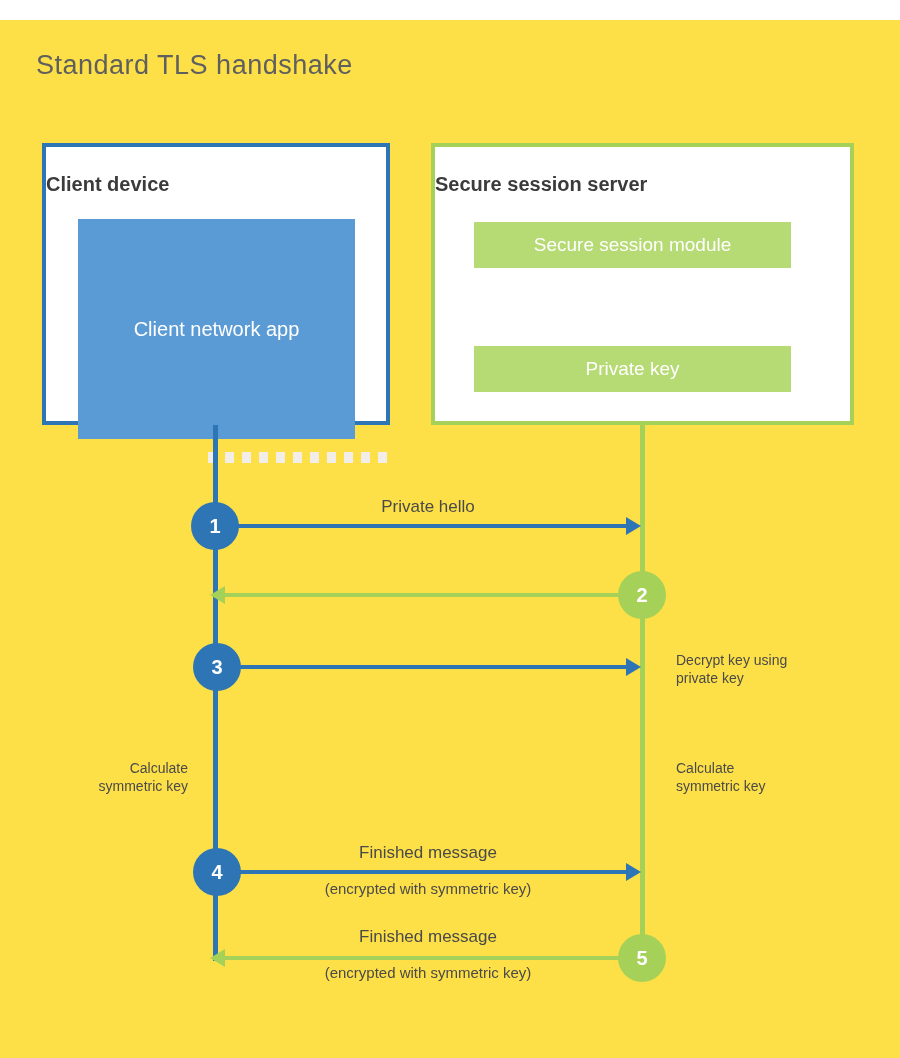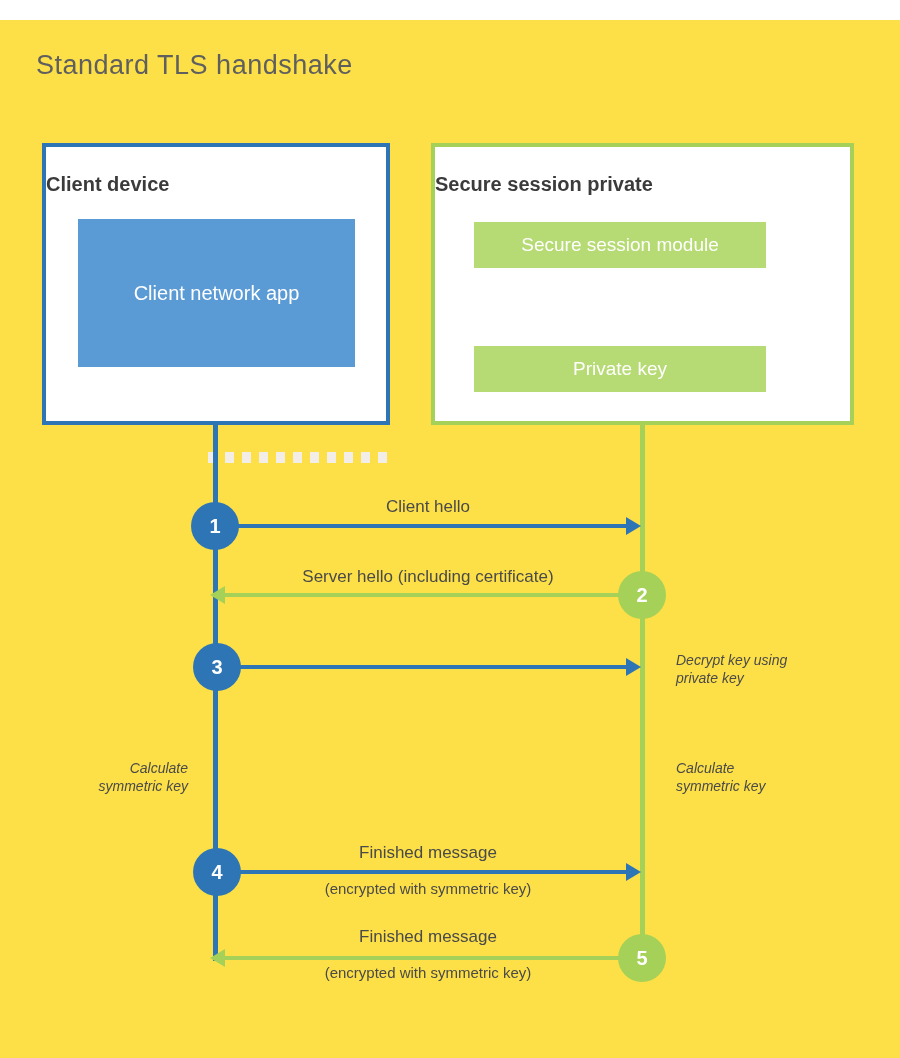--- a/index.html
+++ b/index.html
@@ -30,28 +30,28 @@
     position:absolute;top:123px;height:282px;
     background:#fff;
   }
   .box.client{left:42px;width:348px;border:4px solid var(--blue);}
   .box.server{left:431px;width:423px;border:4px solid var(--green);}
   .box-title{
     position:absolute;left:0;right:0;top:26px;
     font-size:20px;font-weight:bold;color:var(--heading);
   }
   .app-box{
-    position:absolute;left:78px;top:199px;width:277px;height:148px;
+    position:absolute;left:78px;top:199px;width:277px;height:220px;
     background:var(--blue-fill);
     display:flex;align-items:center;justify-content:center;text-align:center;
     color:#ffffff;font-size:20px;line-height:1.35;
   }
   .app-box span{display:block;max-width:180px;}
   .server-bar{
-    position:absolute;left:474px;width:292px;height:46px;
+    position:absolute;left:474px;width:317px;height:46px;
     background:var(--green-fill);
     display:flex;align-items:center;justify-content:center;
     color:#ffffff;font-size:19px;
   }
   .bar-1{top:202px;}
   .bar-2{top:264px;}
   .bar-3{top:326px;}
   .vline{position:absolute;width:5px;}
   .vline.blue{left:213px;top:405px;height:536px;background:var(--blue);}
   .vline.green{left:640px;top:405px;height:535px;background:var(--green);}
@@ -97,21 +97,21 @@
   }
   .l1{top:477px;}
   .l2{top:547px;}
   .l3{top:618px;}
   .s3{top:655px;}
   .l4{top:823px;}
   .s4{top:860px;}
   .l5{top:907px;}
   .s5{top:944px;}
   .side-note{
-    position:absolute;font-size:14px;color:var(--label);line-height:1.3;font-style:italic;
+    position:absolute;font-size:14px;color:var(--label);line-height:1.3;
   }
   .side-note span{display:block;}
   .note-decrypt{left:676px;top:631px;width:140px;text-align:left;}
   .note-calc-left{left:58px;top:739px;width:130px;text-align:right;}
   .note-calc-right{left:676px;top:739px;width:140px;text-align:left;}
 </style>
 </head>
 <body>
 
 <div class="canvas">
@@ -119,39 +119,38 @@
   <div class="page-title">Standard TLS handshake</div>
 
   <div class="box client">
     <div class="box-title">Client device</div>
   </div>
   <div class="app-box">
     <span>Client network app</span>
   </div>
 
   <div class="box server">
-    <div class="box-title">Secure session private</div>
+    <div class="box-title">Secure session server</div>
   </div>
   <div class="server-bar bar-1">
     <span>Secure session module</span>
   </div>
   <div class="server-bar bar-3">
     <span>Private key</span>
   </div>
 
   <div class="faint-dashes"></div>
   <div class="vline blue"></div>
   <div class="vline green"></div>
 
-  <div class="msg-label l1">Client hello</div>
+  <div class="msg-label l1">Private hello</div>
   <div class="arrow-line blue a1-line"></div>
   <div class="ah right a1-head"></div>
   <div class="step-circle blue c1">1</div>
 
-  <div class="msg-label l2">Server hello (including certificate)</div>
   <div class="arrow-line green a2-line"></div>
   <div class="ah left a2-head"></div>
   <div class="step-circle green c2">2</div>
 
   <div class="arrow-line blue a3-line"></div>
   <div class="ah right a3-head"></div>
   <div class="step-circle blue c3">3</div>
 
   <div class="side-note note-decrypt">
     <span>Decrypt key using</span>

